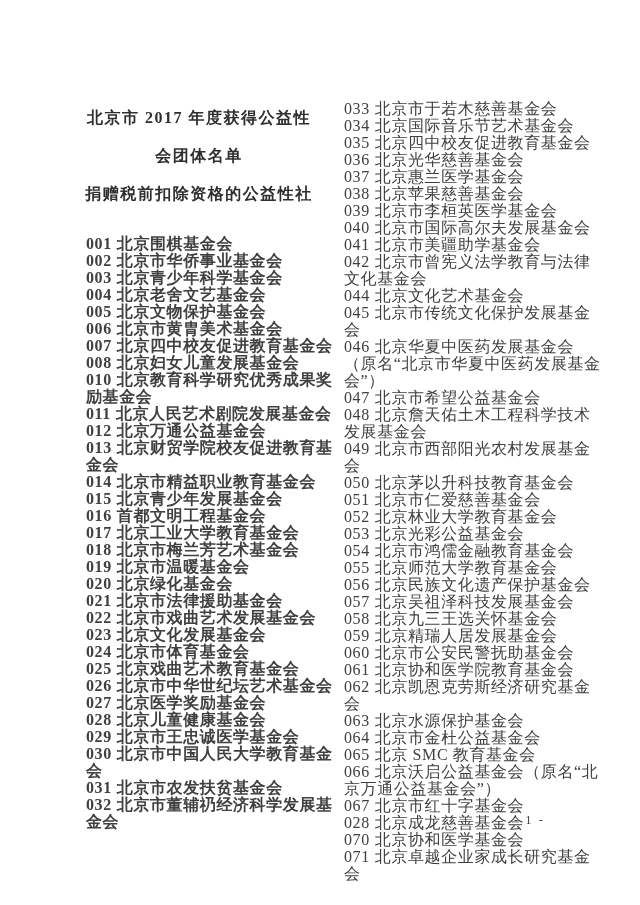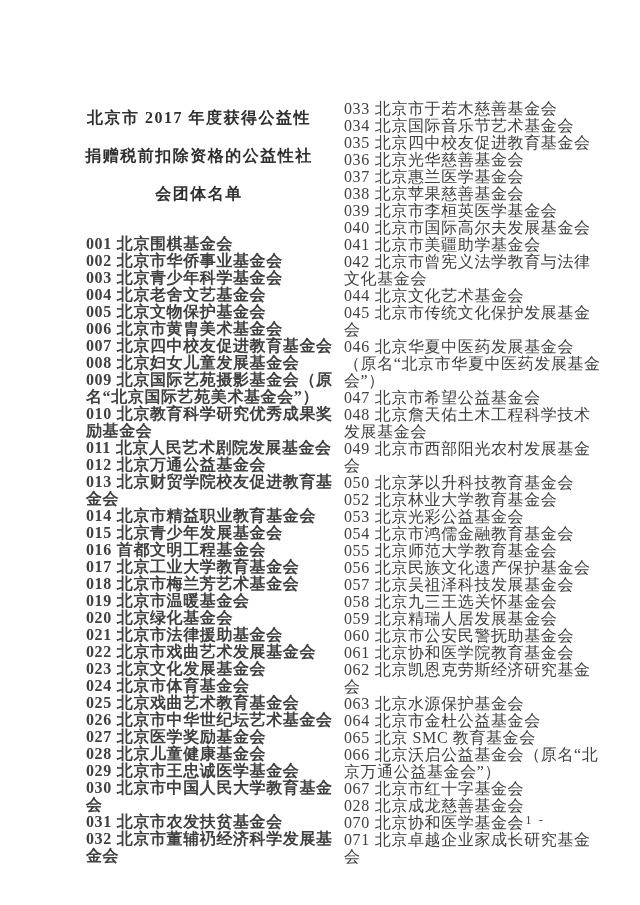--- a/index.html
+++ b/index.html
@@ -61,44 +61,43 @@
 </style>
 </head>
 <body>
 
 <div class="page">
 
   <div class="doc-title">
 
       <div class="title-line">北京市 2017 年度获得公益性</div>
 
+      <div class="title-line">会团体名单</div>
+
       <div class="title-line">捐赠税前扣除资格的公益性社</div>
-
-      <div class="title-line">会团体名单</div>
     </div>
 
   <div class="col col-left">
 
       <div class="entry"><span class="num">001</span><span class="name">北京围棋基金会</span></div>
 
       <div class="entry"><span class="num">002</span><span class="name">北京市华侨事业基金会</span></div>
 
       <div class="entry"><span class="num">003</span><span class="name">北京青少年科学基金会</span></div>
 
       <div class="entry"><span class="num">004</span><span class="name">北京老舍文艺基金会</span></div>
 
       <div class="entry"><span class="num">005</span><span class="name">北京文物保护基金会</span></div>
 
       <div class="entry"><span class="num">006</span><span class="name">北京市黄胄美术基金会</span></div>
 
       <div class="entry"><span class="num">007</span><span class="name">北京四中校友促进教育基金会</span></div>
 
       <div class="entry"><span class="num">008</span><span class="name">北京妇女儿童发展基金会</span></div>
 
-      <div class="entry"><span class="num">009</span><span class="name">北京国际艺苑摄影基金会（原名“北京国际艺苑美术基金会”）</span></div>
 
       <div class="entry"><span class="num">010</span><span class="name">北京教育科学研究优秀成果奖励基金会</span></div>
 
       <div class="entry"><span class="num">011</span><span class="name">北京人民艺术剧院发展基金会</span></div>
 
       <div class="entry"><span class="num">012</span><span class="name">北京万通公益基金会</span></div>
 
       <div class="entry"><span class="num">013</span><span class="name">北京财贸学院校友促进教育基金会</span></div>
 
       <div class="entry"><span class="num">014</span><span class="name">北京市精益职业教育基金会</span></div>
@@ -170,20 +169,21 @@
       <div class="entry"><span class="num">046</span><span class="name">北京华夏中医药发展基金会（原名“北京市华夏中医药发展基金会”）</span></div>
 
       <div class="entry"><span class="num">047</span><span class="name">北京市希望公益基金会</span></div>
 
       <div class="entry"><span class="num">048</span><span class="name">北京詹天佑土木工程科学技术发展基金会</span></div>
 
       <div class="entry"><span class="num">049</span><span class="name">北京市西部阳光农村发展基金会</span></div>
 
       <div class="entry"><span class="num">050</span><span class="name">北京茅以升科技教育基金会</span></div>
 
+      <div class="entry"><span class="num">051</span><span class="name">北京市仁爱慈善基金会</span></div>
 
       <div class="entry"><span class="num">052</span><span class="name">北京林业大学教育基金会</span></div>
 
       <div class="entry"><span class="num">053</span><span class="name">北京光彩公益基金会</span></div>
 
       <div class="entry"><span class="num">054</span><span class="name">北京市鸿儒金融教育基金会</span></div>
 
       <div class="entry"><span class="num">055</span><span class="name">北京师范大学教育基金会</span></div>
 
       <div class="entry"><span class="num">056</span><span class="name">北京民族文化遗产保护基金会</span></div>

